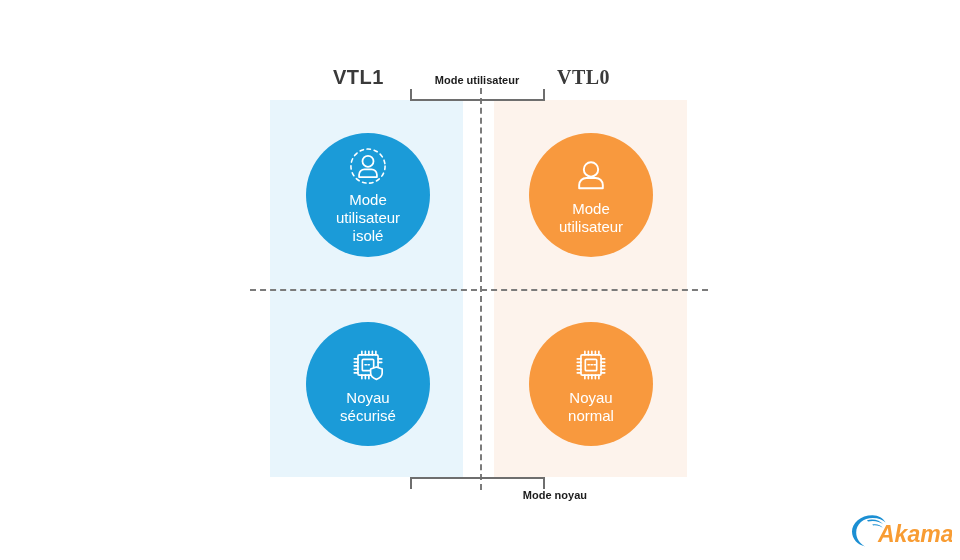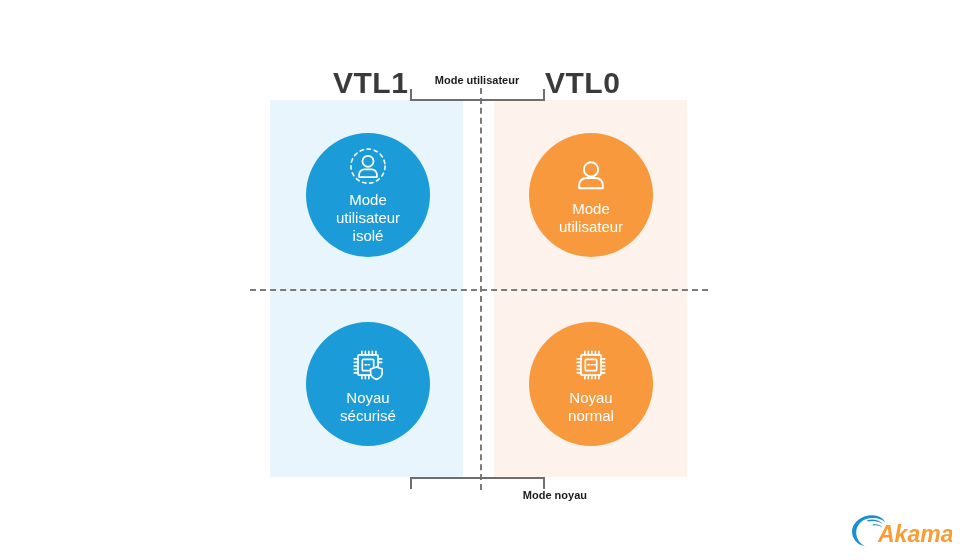--- a/index.html
+++ b/index.html
@@ -54,28 +54,28 @@
     left: 250px;
     top: 289px;
     width: 458px;
     height: 0;
     border-top: 2px dashed #7b7b7b;
   }
 
   
   .vtl-label {
     position: absolute;
-    font-size: 30px;
+    font-size: 20px;
     font-weight: bold;
     color: #3a3a3a;
     letter-spacing: 0.5px;
     white-space: nowrap;
   }
   .vtl-left  { left: 333px; top: 66px; }
-  .vtl-right { left: 545px; top: 66px; }
+  .vtl-right { left: 557px; top: 66px; font-family: Liberation Serif, serif; }
 
   
   .bracket {
     position: absolute;
     left: 410px;
     width: 135px;
     height: 12px;
     box-sizing: border-box;
   }
   .bracket-top {

